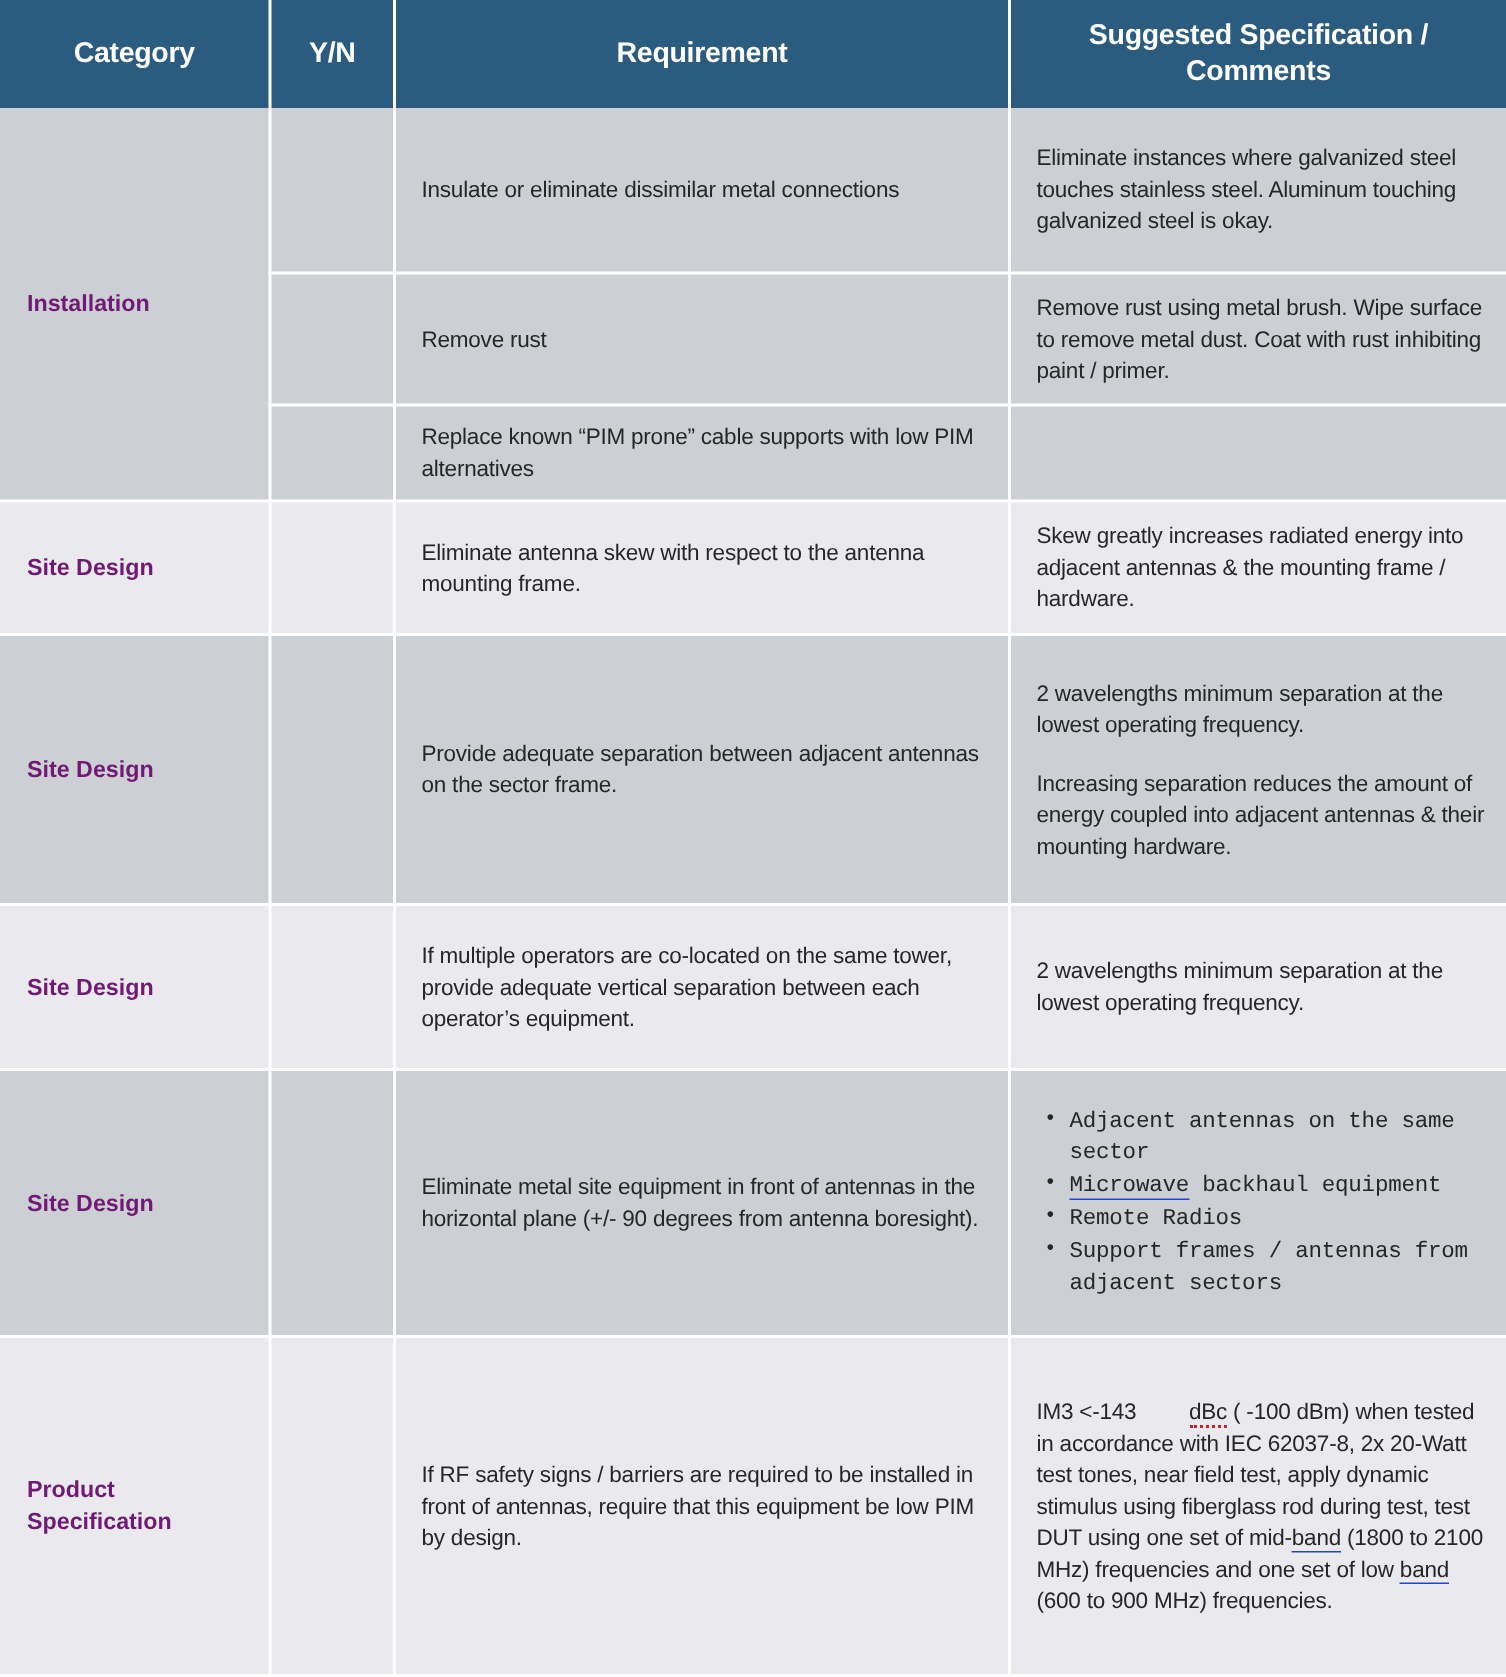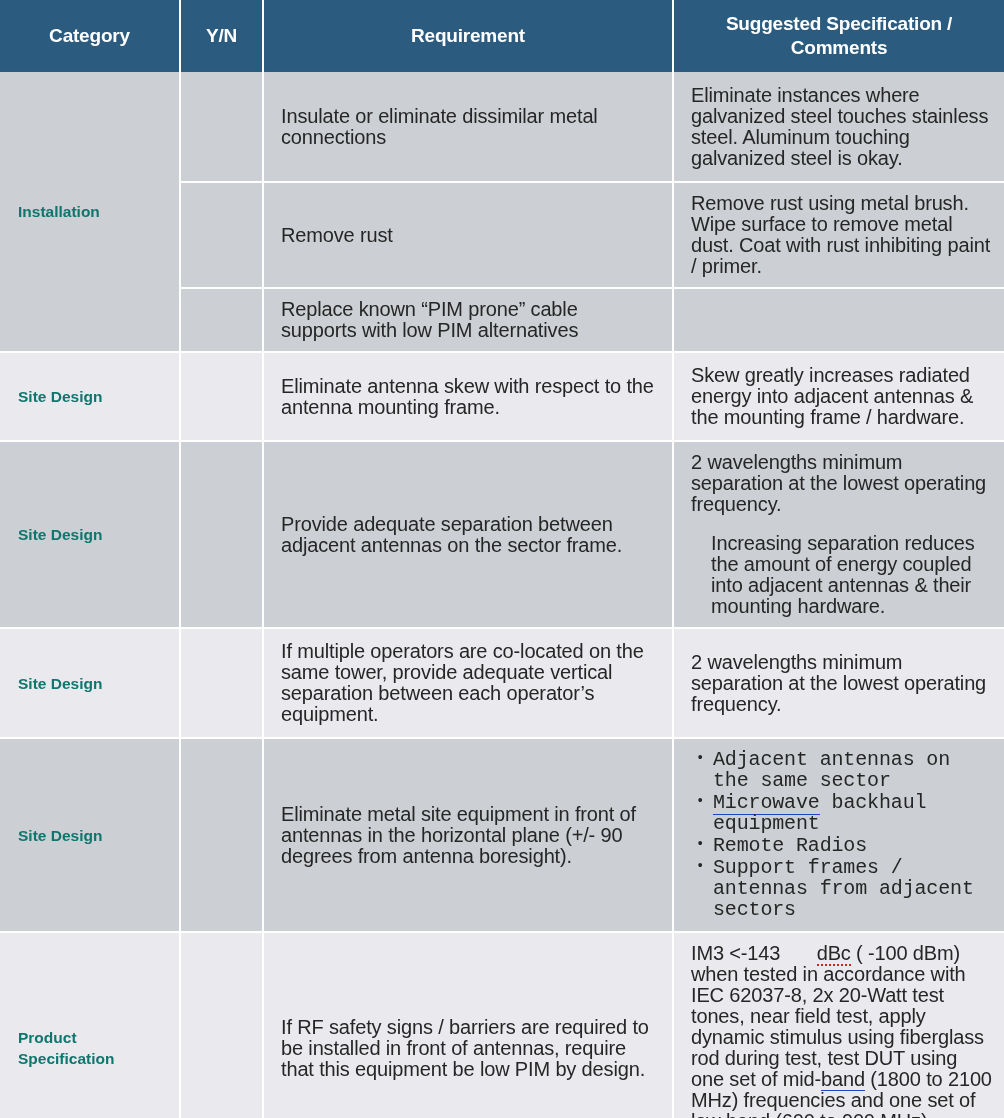--- a/index.html
+++ b/index.html
@@ -38,54 +38,54 @@
 
   
   .col-category { width: 180px; }
   .col-yn       { width: 83px;  }
   .col-req      { width: 410px; }
   .col-spec     { width: 331px; }
 
   
   .pim-table td {
     vertical-align: middle;
-    font-size: 20px;
+    font-size: 15px;
     line-height: 21px;
     color: #262626;
     padding: 10px 14px 10px 16px;
     border-right: 2px solid #ffffff;
     border-bottom: 2px solid #ffffff;
     letter-spacing: -0.15px;
   }
   .pim-table td:last-child { border-right: none; }
 
   
   tr.band-dark  td { background: #cccfd3; }
   tr.band-light td { background: #eaeaee; }
   td.cat-dark  { background: #cccfd3 !important; }
   td.cat-light { background: #eaeaee !important; }
 
   
   td.cat-cell {
     font-weight: bold;
     font-size: 15.5px;
-    color: #0f766e;
+    color: #701a75;
     padding-left: 18px;
     letter-spacing: 0;
   }
   td.cat-span { border-bottom: 2px solid #ffffff; }
 
   td.yn-cell { padding: 0; }
 
   td.spec-cell { padding-left: 17px; padding-right: 12px; }
   td.req-cell  { padding-left: 17px; }
 
   .cell-text { display: block; }
   .cell-text p { margin: 0; }
-  .cell-text p + p { margin-top: 18px; margin-left: 20px; }
+  .cell-text p + p { margin-top: 18px; }
 
   ul.spec-list {
     margin: 0;
     padding-left: 20px;
     list-style: none;
     font-family: Liberation Mono, monospace;
   }
   ul.spec-list li {
     position: relative;
     padding-left: 2px;

